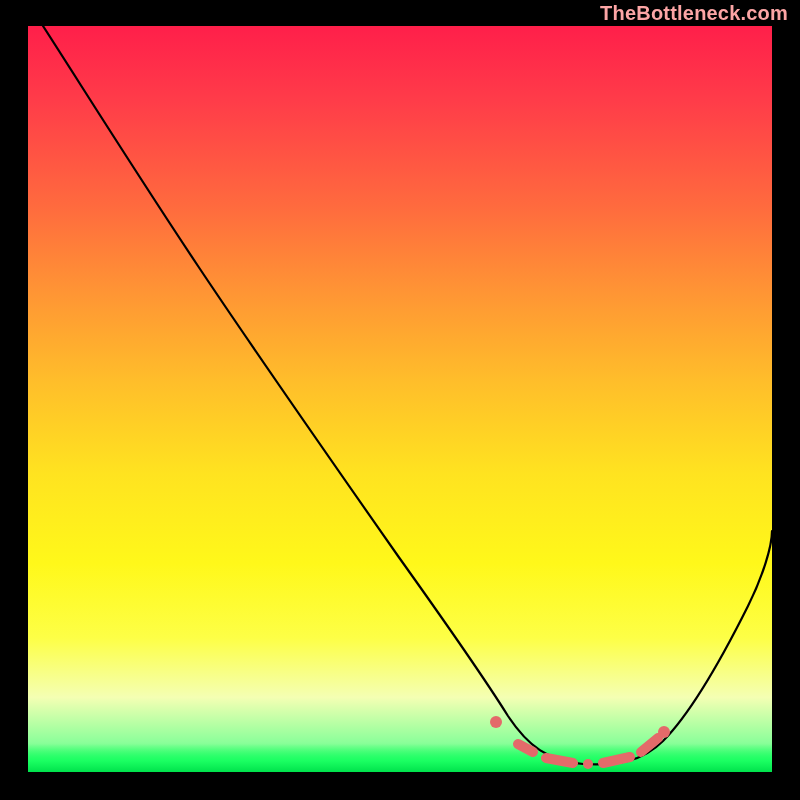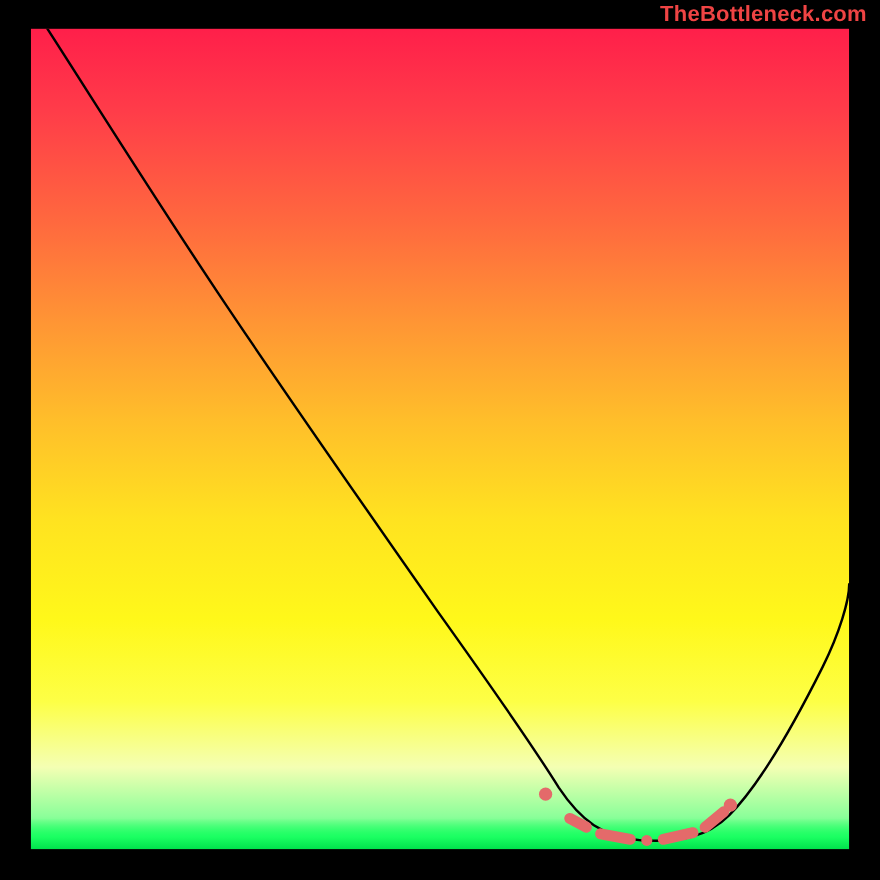--- a/index.html
+++ b/index.html
@@ -14,21 +14,21 @@
   .frame {
     position: relative;
     width: 800px;
     height: 800px;
     background: #000;
   }
   .watermark {
     position: absolute;
     top: 2px;
     right: 12px;
-    color: #ef4444;
+    color: #fca5a5;
     font-size: 20px;
     font-weight: 600;
     letter-spacing: 0.2px;
     z-index: 5;
   }
   .plot {
     position: absolute;
     left: 28px;
     top: 26px;
     width: 744px;

